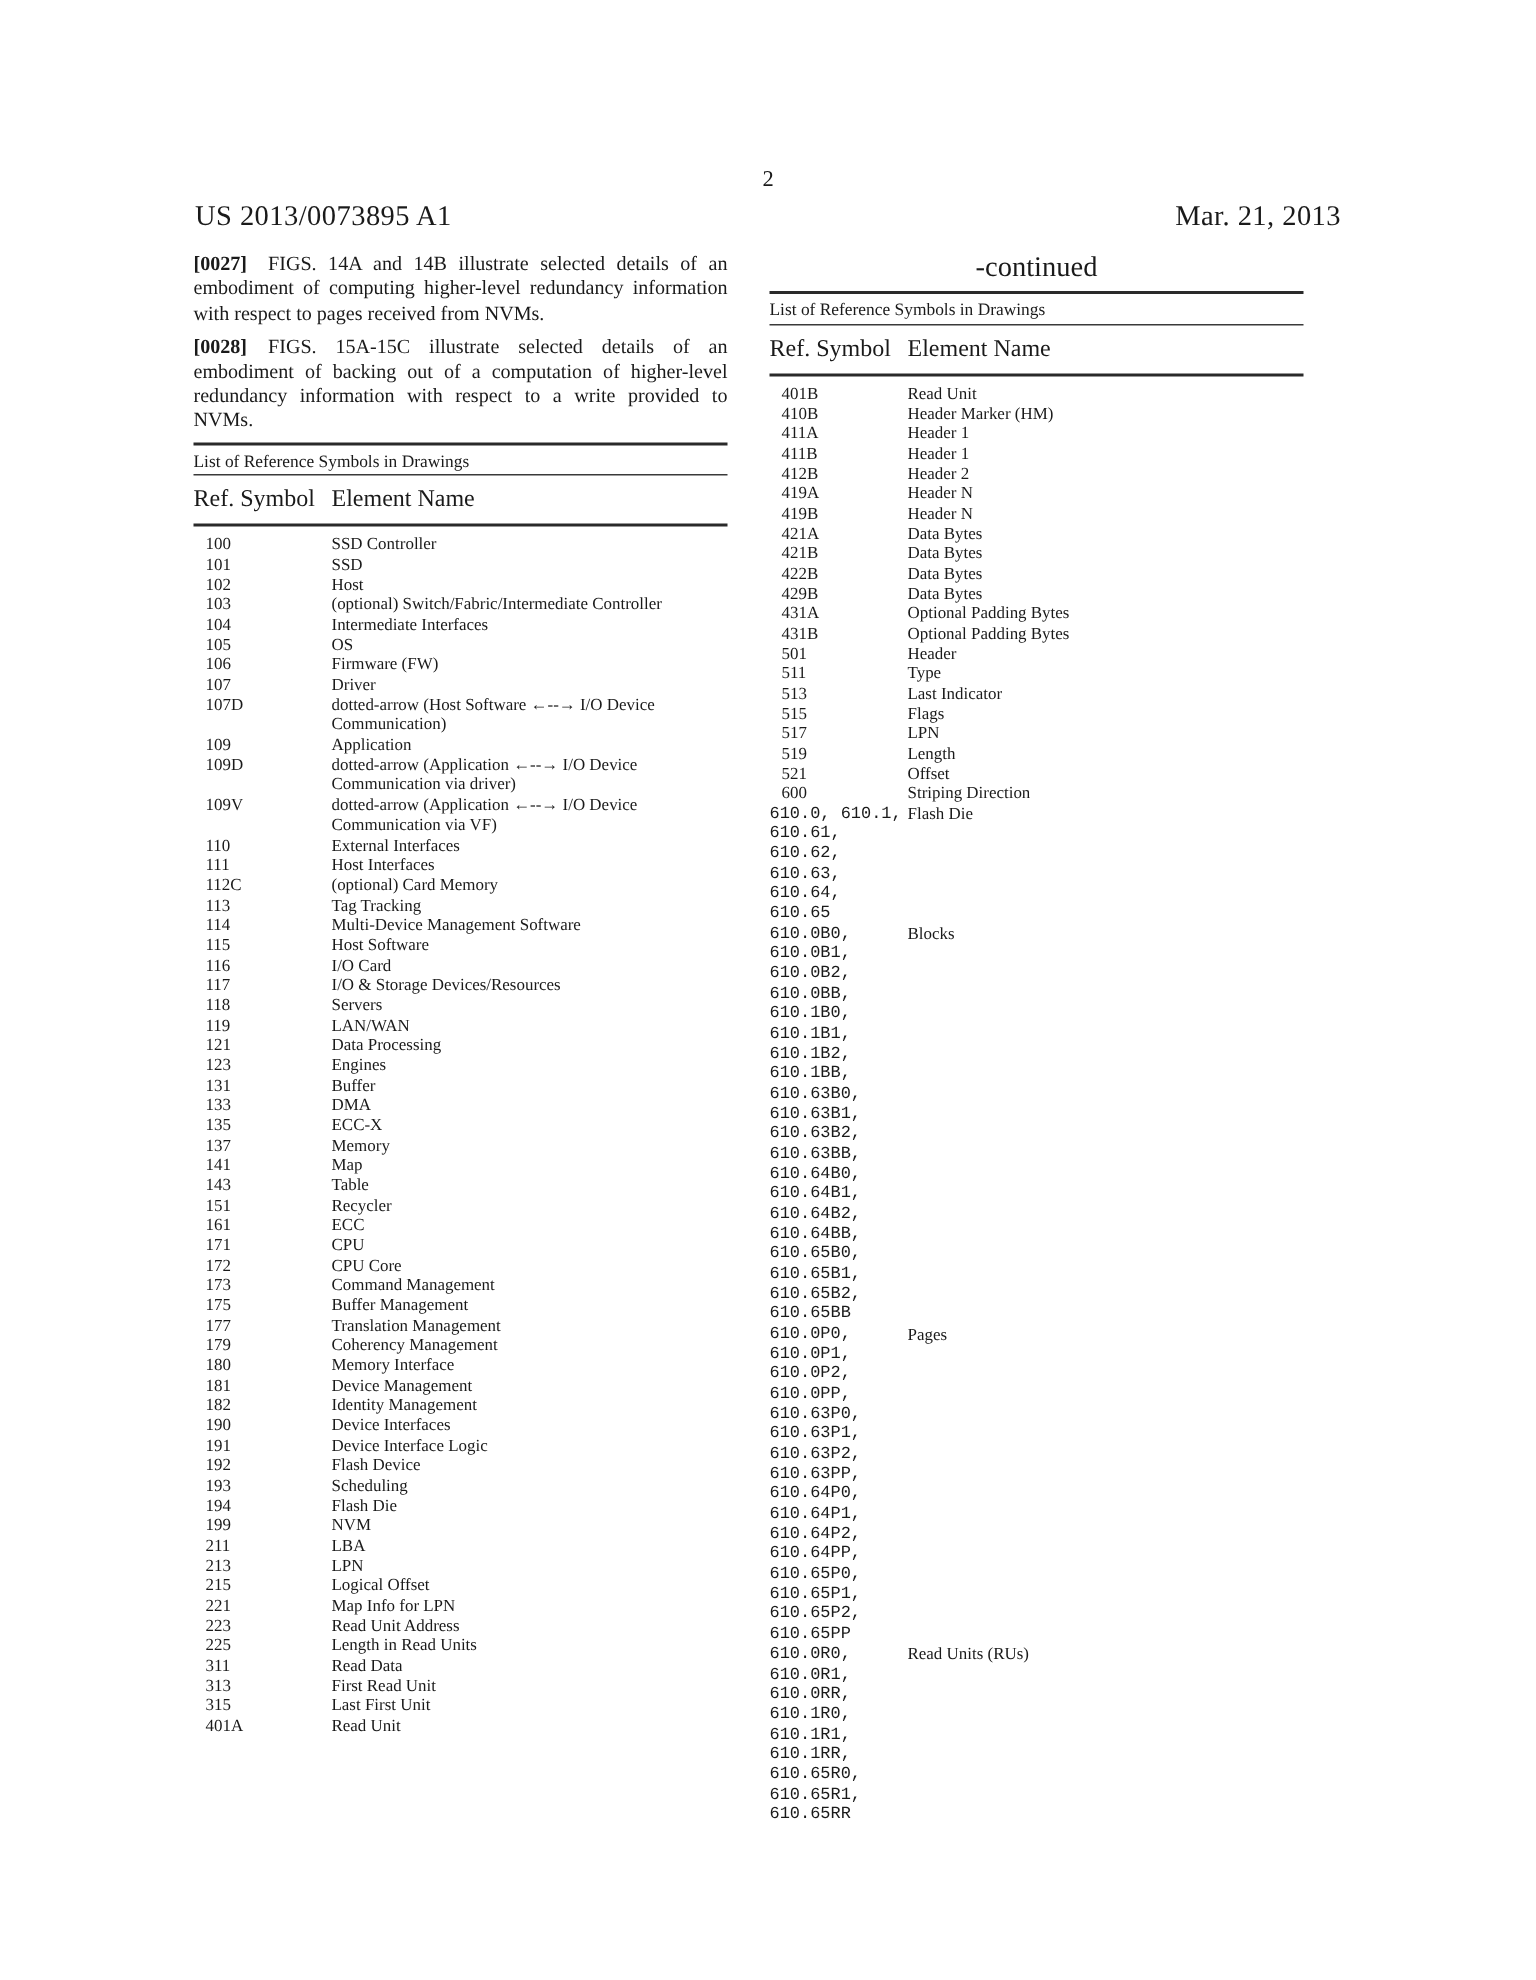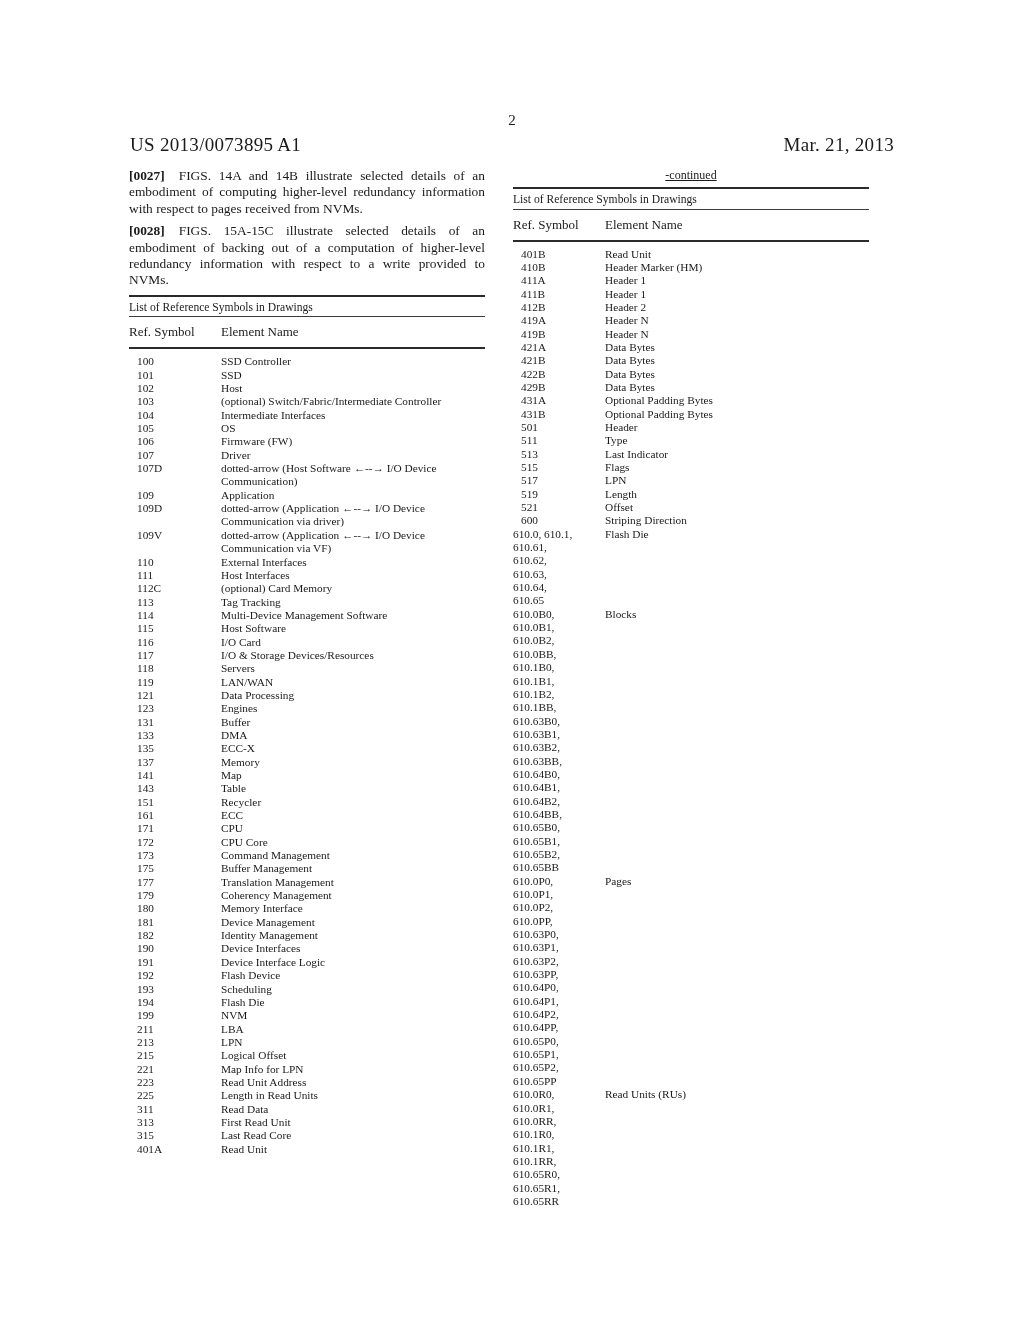--- a/index.html
+++ b/index.html
@@ -67,25 +67,24 @@
     margin-right: 14px;
   }
   .para b { font-weight: normal; }
 
   
   .ref-table {
     width: 356px;
     margin: 0;
   }
   .continued-label {
-    font-size: 12px;
+    font-size: 19px;
     text-align: center;
     width: 356px;
     margin-bottom: 4px;
-    text-decoration: underline;
   }
   .rule-thick {
     border-top: 2.2px solid #2a2a2a;
     width: 356px;
     height: 0;
     font-size: 0;
     line-height: 0;
   }
   .rule-thin {
     border-top: 1.1px solid #3a3a3a;
@@ -94,41 +93,42 @@
     font-size: 0;
     line-height: 0;
   }
   .table-caption {
     font-size: 11.6px;
     padding: 4px 0 2.5px 0;
     width: 356px;
   }
   .col-heads {
     display: flex;
-    font-size: 13px;
+    font-size: 16px;
     padding: 7px 0 7px 0;
     align-items: flex-end;
   }
   .col-heads .h-sym  { width: 92px; }
   .col-heads .h-name { flex: 1; }
 
   .rows { padding-top: 6px; }
   .ref-row {
     display: flex;
     font-size: 11.3px;
     line-height: 13.35px;
   }
   .ref-row .sym {
     width: 92px;
     padding-left: 8px;
     box-sizing: border-box;
     white-space: pre;
   }
   .ref-row .sym.wide {
     padding-left: 0px;
+    font-family: Liberation Mono, monospace;
   }
   .ref-row .name {
     flex: 1;
     white-space: pre;
   }
 </style>
 </head>
 <body>
 
 <div id="page-header">
@@ -381,21 +381,21 @@
           <div class="ref-row">
             <div class="sym">311</div>
             <div class="name">Read Data</div>
           </div>
           <div class="ref-row">
             <div class="sym">313</div>
             <div class="name">First Read Unit</div>
           </div>
           <div class="ref-row">
             <div class="sym">315</div>
-            <div class="name">Last Read Core</div>
+            <div class="name">Last First Unit</div>
           </div>
           <div class="ref-row">
             <div class="sym">401A</div>
             <div class="name">Read Unit</div>
           </div>
         </div>
     </div>
   </div>
 
   <div class="col" id="col-right">

